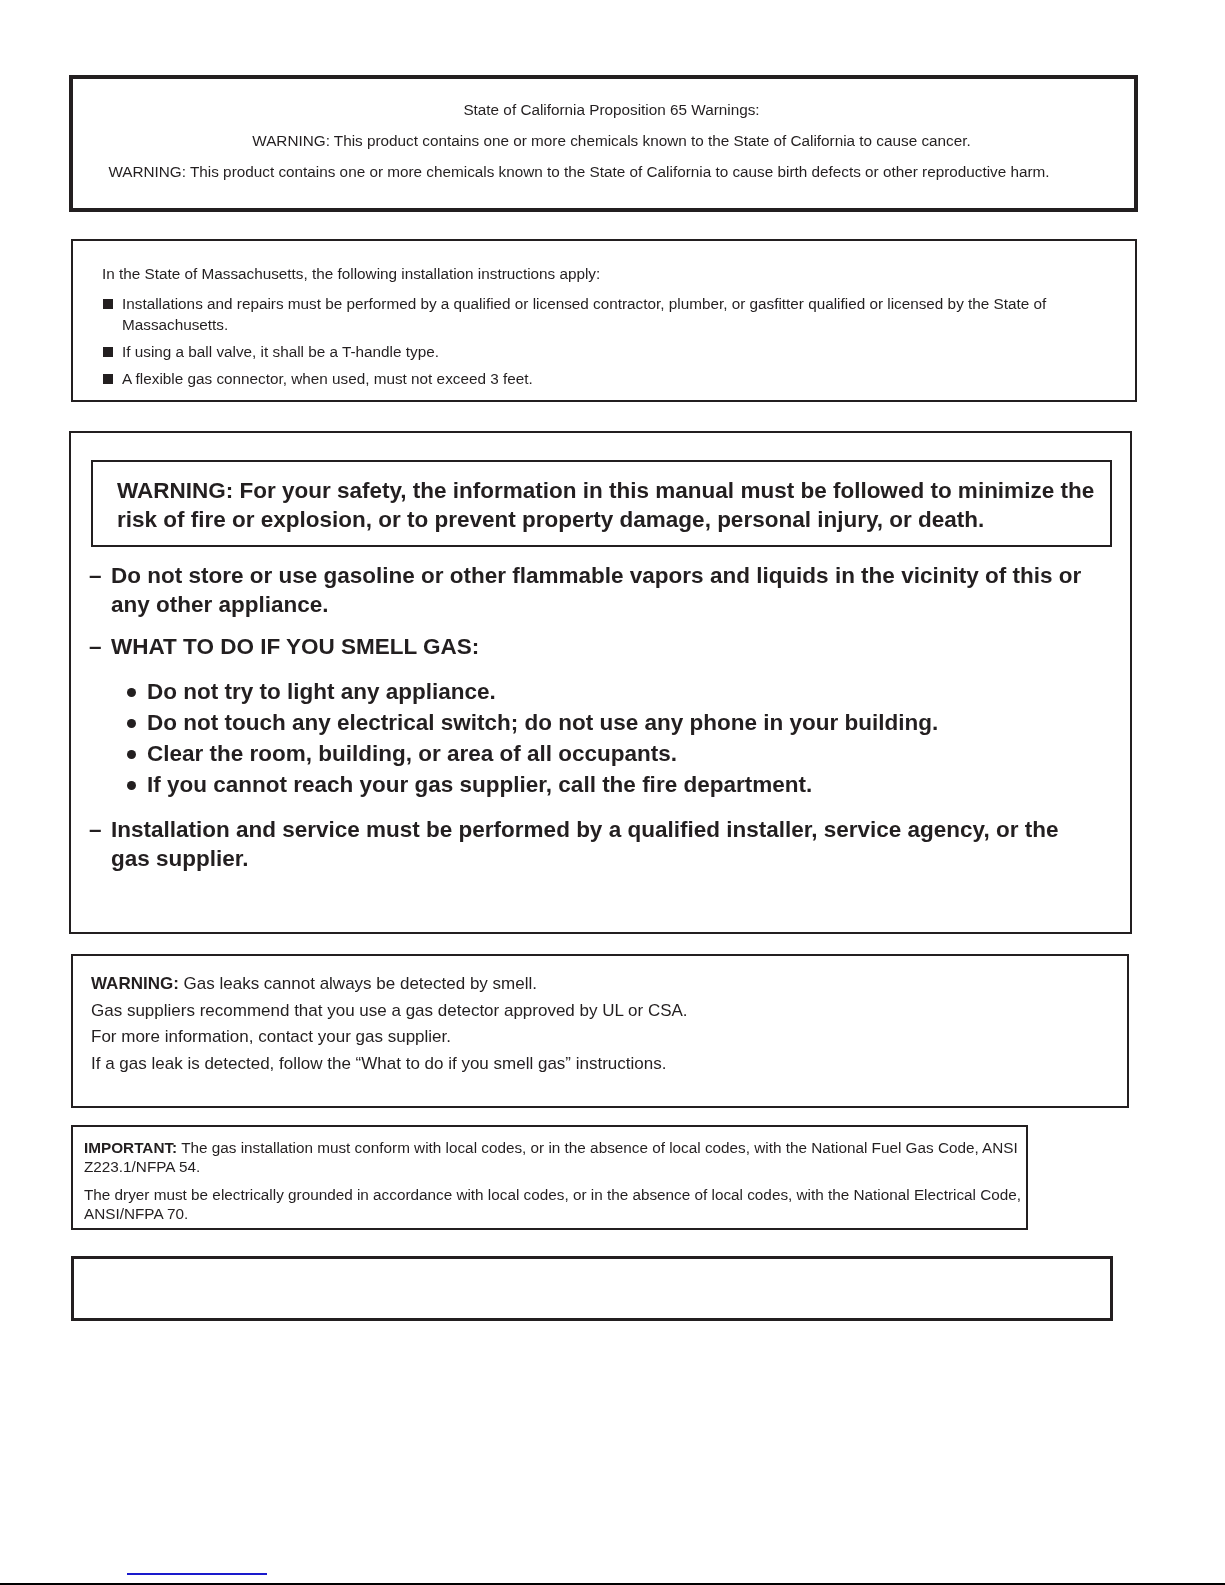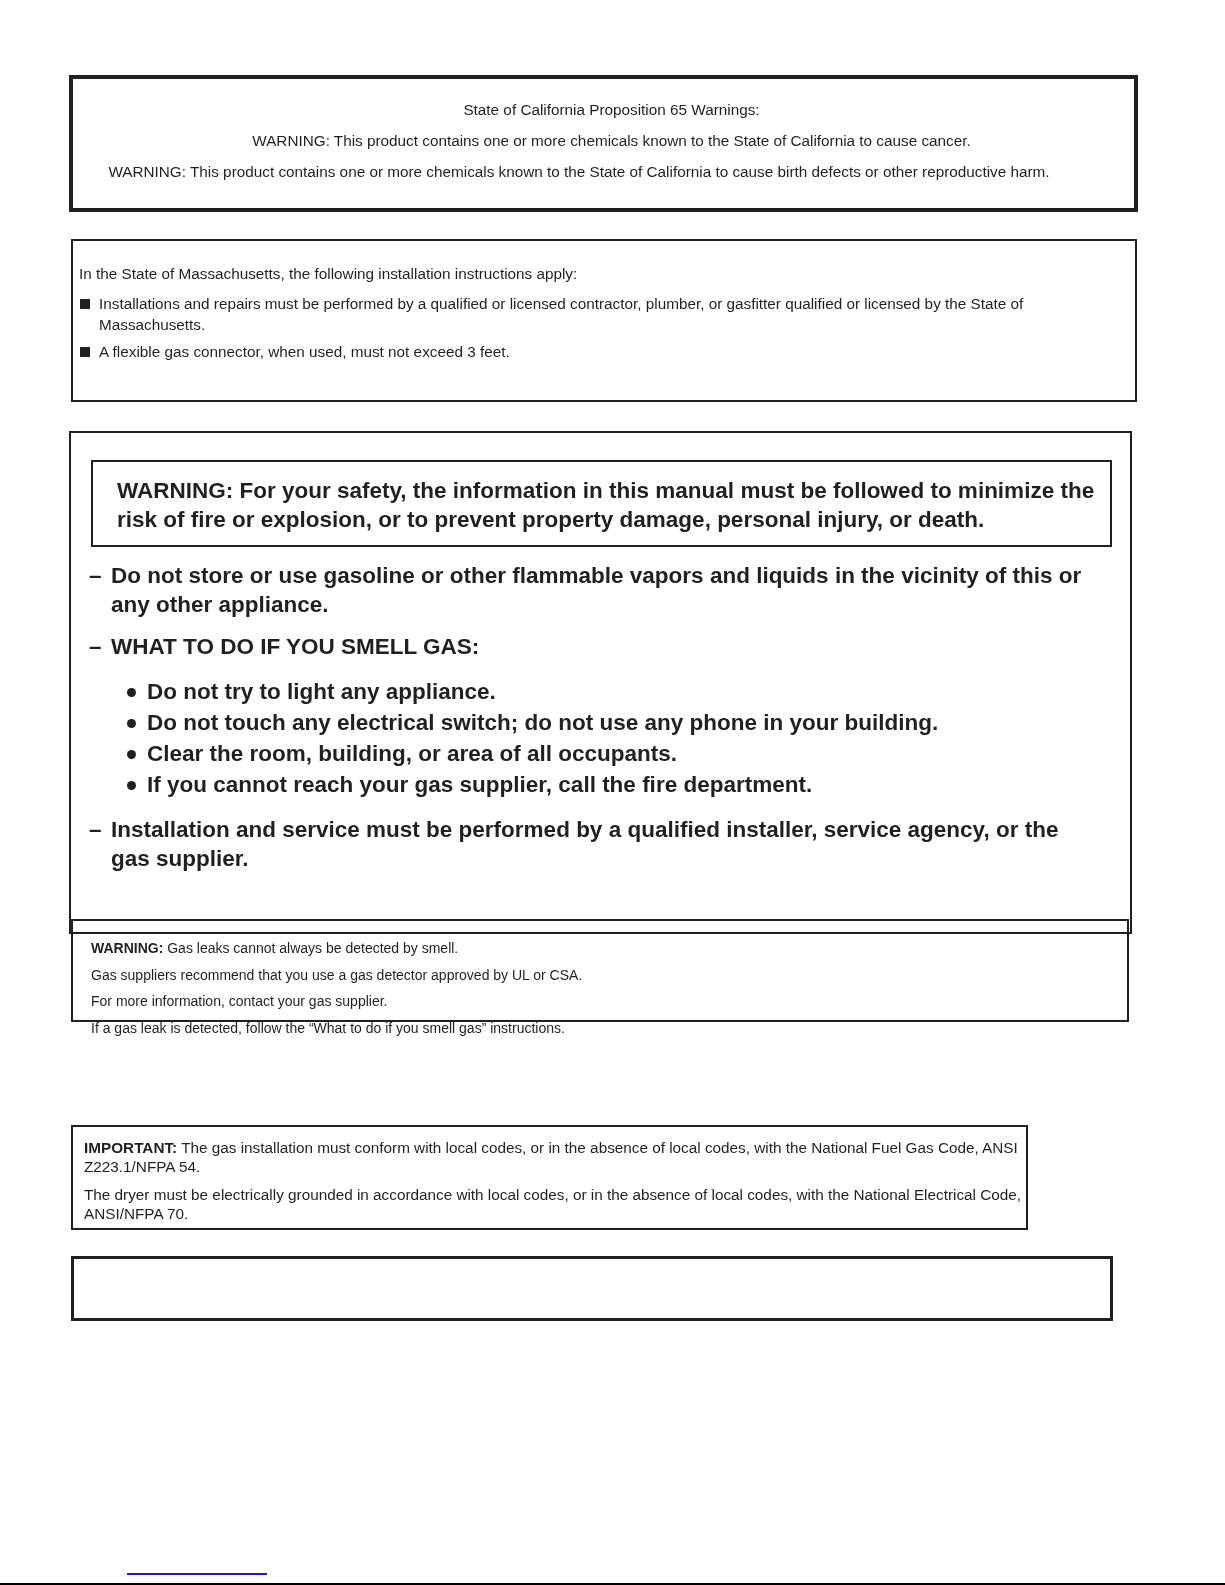--- a/index.html
+++ b/index.html
@@ -7,21 +7,21 @@
            font-family: "Liberation Sans", sans-serif; color: #231f20; }
     .box { position: absolute; box-sizing: border-box; border: 2px solid #231f20; }
     .p { margin: 0; }
     
     #b1 { left: 69px; top: 75px; width: 1069px; height: 137px; border-width: 4px;
           padding: 20px 0 0 16px; font-size: 15.3px; line-height: 21px; }
     #b1 .p { margin-bottom: 10px; text-align: center; }
     #b1 .p.last { margin-bottom: 0; }
     
     #b2 { left: 71px; top: 239px; width: 1066px; height: 163px;
-          padding: 22px 0 0 6px; font-size: 15.3px; line-height: 21px; }
+          padding: 22px 0 0 29px; font-size: 15.3px; line-height: 21px; }
     #b2 .intro { margin-bottom: 9px; }
     #b2 ul { list-style: none; margin: 0; padding: 0; }
     #b2 li { position: relative; padding-left: 20px; margin-bottom: 6px; width: 1010px; }
     #b2 li .sq { position: absolute; left: 1px; top: 6px; width: 10px; height: 10px; background: #231f20; }
     
     #b3 { left: 69px; top: 431px; width: 1063px; height: 503px; }
     #b3-inner { position: absolute; left: 20px; top: 27px; width: 1021px; height: 87px;
                 box-sizing: border-box; border: 2px solid #231f20;
                 padding: 14px 0 0 24px; font-weight: bold; font-size: 22.5px; line-height: 29px; }
     #b3-body { position: absolute; left: 18px; top: 128px; width: 1030px;
@@ -29,22 +29,22 @@
     .dash { position: relative; padding-left: 22px; }
     .dash .d { position: absolute; left: 0; top: 0; }
     .dash-item { margin-bottom: 13px; }
     .dash-head { margin-bottom: 4px; }
     .dot-list { list-style: none; margin: 16px; padding: 0 0 0 0; }
     .dot-list li { position: relative; padding-left: 20px; margin-bottom: 2px; }
     .dot-list li .bul { position: absolute; left: 0; top: 11px; width: 9px; height: 9px;
                         border-radius: 50%; background: #231f20; }
     .dot-list li .t { display: block; }
     
-    #b4 { left: 71px; top: 919px; width: 1058px; height: 103px;
-          padding: 17px 0 0 18px; font-size: 14px; line-height: 21px; }
+    #b4 { left: 71px; top: 954px; width: 1058px; height: 154px;
+          padding: 17px 0 0 18px; font-size: 17px; line-height: 21px; }
     #b4 .p { margin-bottom: 5.5px; }
     
     #b5 { left: 71px; top: 1125px; width: 957px; height: 105px;
           padding: 11px 0 0 11px; font-size: 15.3px; line-height: 19px; }
     #b5 .p { margin-bottom: 9px; width: 1010px; }
     
     #b6 { left: 71px; top: 1256px; width: 1042px; height: 65px; border-width: 3px; }
     
     #footer-link { position: absolute; left: 127px; top: 1573px; width: 140px; height: 2px;
                    background: #1a1acc; display: block; }
@@ -59,20 +59,24 @@
   <p class="p">WARNING: This product contains one or more chemicals known to the State of California to cause cancer.</p>
   <p class="p last" style="width:980px">WARNING: This product contains one or more chemicals known to the State of California to cause birth defects or other reproductive harm.</p>
 </section>
 
 <section class="box" id="b2">
   <p class="p intro">In the State of Massachusetts, the following installation instructions apply:</p>
   <ul>
     <li>
       <span class="sq"></span>
       <span>Installations and repairs must be performed by a qualified or licensed contractor, plumber, or gasfitter qualified or licensed by the State of Massachusetts.</span>
+    </li>
+    <li>
+      <span class="sq"></span>
+      <span>If using a ball valve, it shall be a T-handle type.</span>
     </li>
     <li>
       <span class="sq"></span>
       <span>A flexible gas connector, when used, must not exceed 3 feet.</span>
     </li>
   </ul>
 </section>
 
 <section class="box" id="b3">
   <div id="b3-inner">

